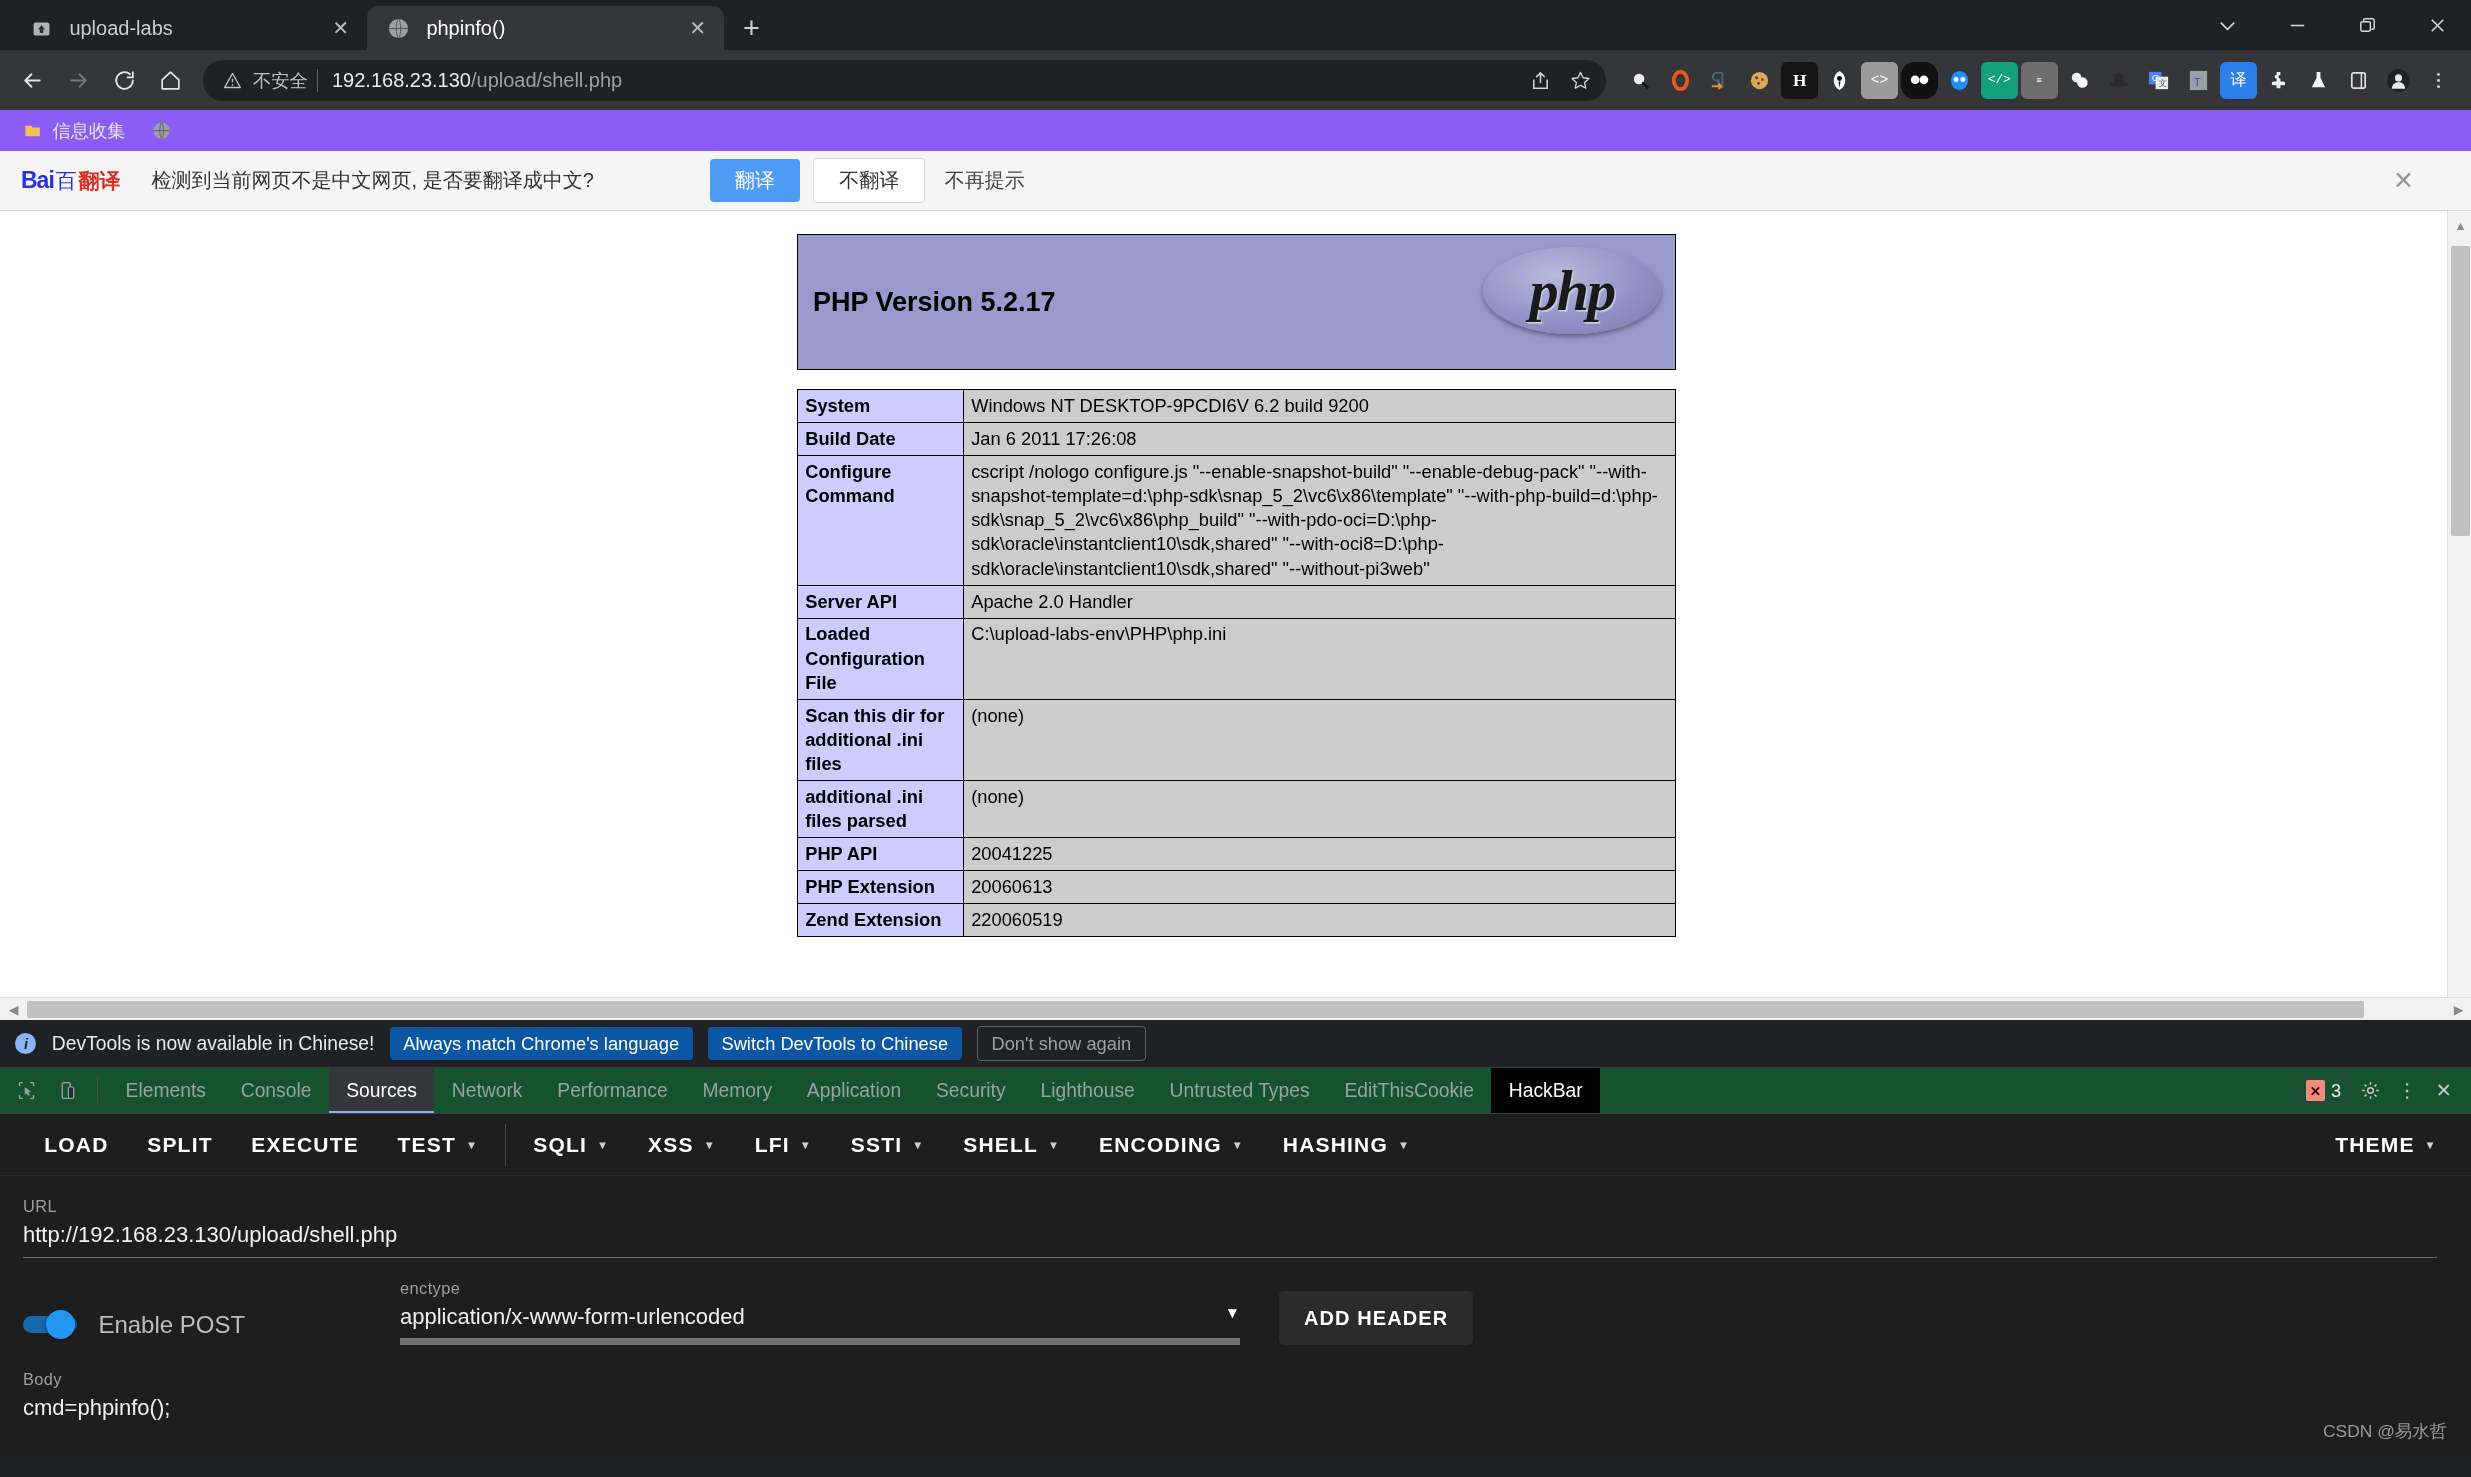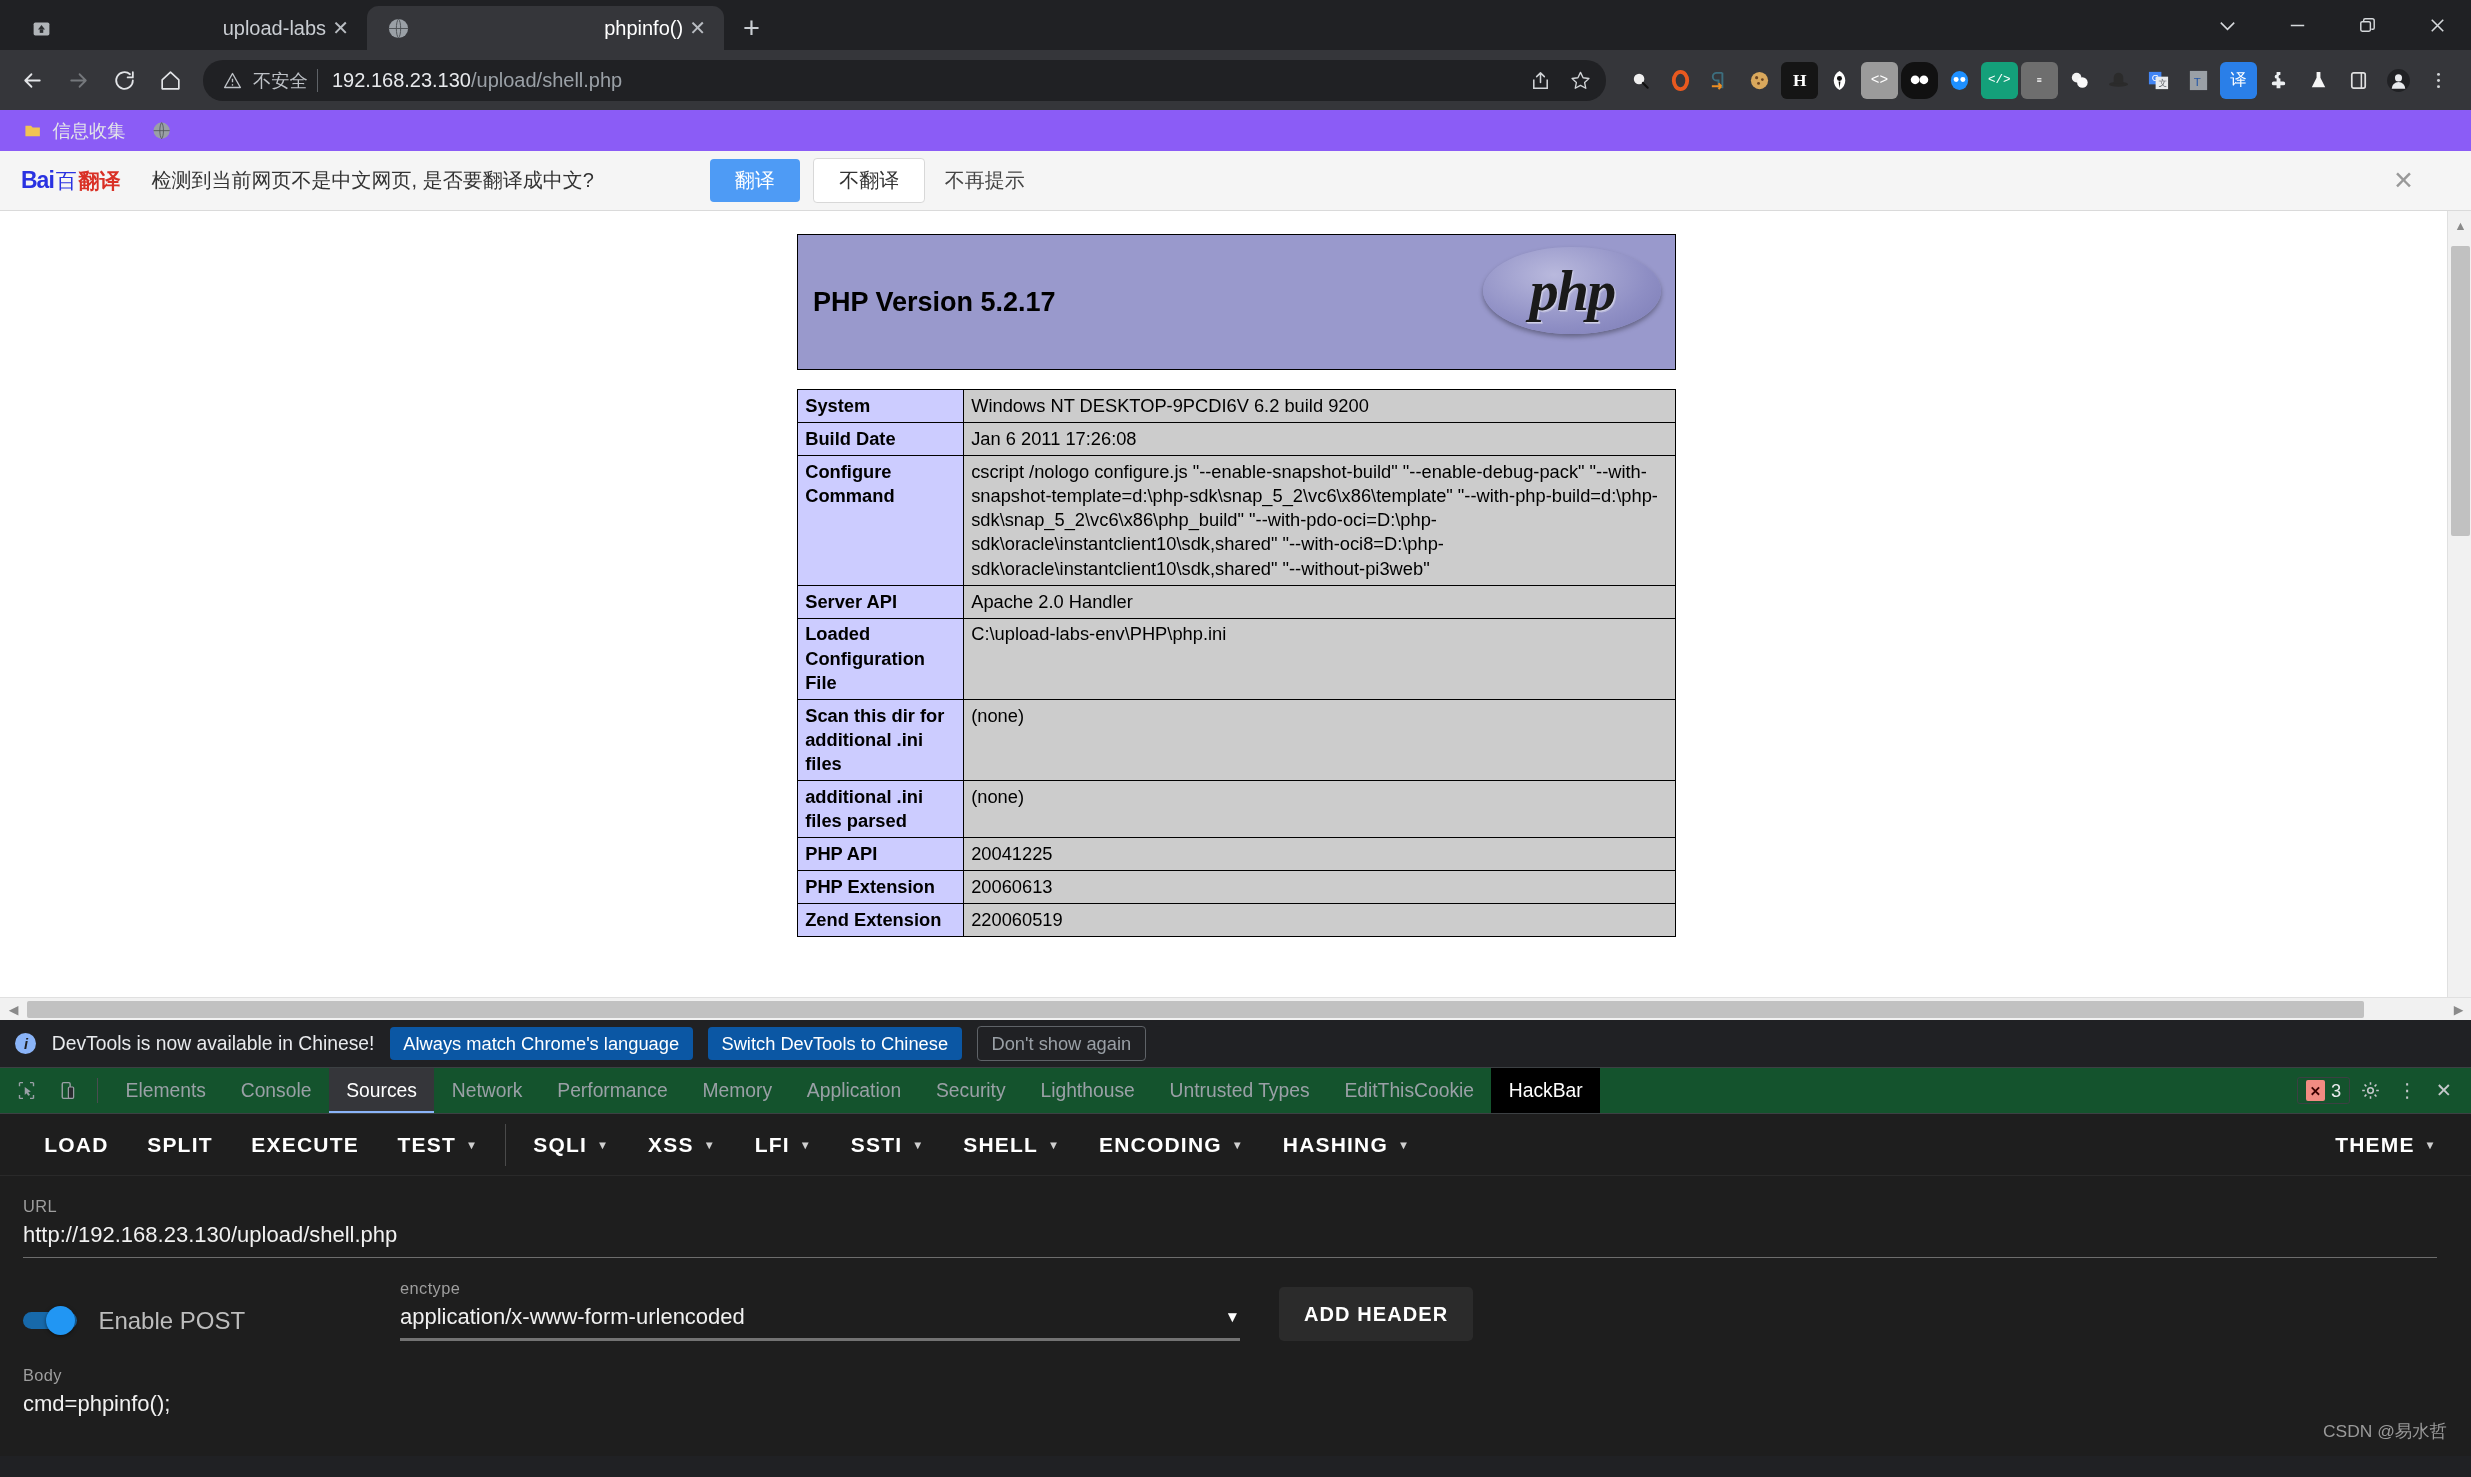--- a/index.html
+++ b/index.html
@@ -14,21 +14,21 @@
   
   .browser { width: 2472px; height: 1477px; position: relative; background:#202124; }
 
   .tabstrip {
     height: 50px; background: #202124; display: flex; align-items: flex-end;
     padding-left: 9.7px; position: relative;
   }
   .tab {
     height: 44px; width: 357px; display: flex; align-items: center;
     padding: 0 11.6px 0 19.3px; border-radius: 11.6px 11.6px 0 0;
-    position: relative; color: #c9cdd2; font-size: 20px; text-align: right;
+    position: relative; color: #c9cdd2; font-size: 20px;
   }
   .tab.active { background: #35363a; color: #ffffff; }
   .tab .favicon {
     width: 25px; height: 25px; flex: 0 0 25px; margin-right: 15.4px;
     display: inline-flex; align-items: center; justify-content: center;
   }
   .tab .title {
     flex: 1; white-space: nowrap; overflow: hidden; text-overflow: ellipsis;
     font-size: 20px;
   }
@@ -203,22 +203,22 @@
   .hb-underline { height:1px; background:#6d6d6d; width: calc(100% - 11.6px);}
 
   .hb-row { display:flex; align-items:flex-end; padding: 21px 23px 0 23px; gap: 0;}
   .hb-toggle { display:flex; align-items:center; gap:17.4px; width: 377px; padding-bottom: 5.8px;}
   .hb-switch { position:relative; width:58px; height:29px;}
   .hb-switch .track { position:absolute; left:0; top:5.8px; width:54px; height:17.4px; border-radius:8.7px; background:#1769aa;}
   .hb-switch .knob { position:absolute; left:23px; top:0; width:29px; height:29px; border-radius:50%; background:#2196f3; box-shadow:0 1px 3.9px rgba(0,0,0,.5);}
   .hb-toggle .lbl { color:#bdbdbd; font-size:24px;}
   .hb-enctype { width: 840px; position:relative;}
   .hb-select {
-    display:flex; align-items:center; justify-content:space-between;
-    border-bottom:3px solid #737373; padding-bottom:7.7px;
+    display:flex; align-items:flex-start; justify-content:space-between;
+    border-bottom:7px solid #737373; padding-bottom:7.7px;
   }
   .hb-select .val { color:#f1f1f1; font-size:22px;}
   .hb-select .car { color:#fff; font-size:15.4px;}
   .hb-addheader {
     margin-left: 39px; background:#2b2b2b; color:#fff; font-size:20px; font-weight:bold;
     letter-spacing:1.1px; padding: 15.4px 25px; border-radius:4.8px; align-self:flex-end;
   }
   .hb-body { padding: 25px 23px 0 23px;}
   .watermark { position:absolute; right: 25px; bottom: 13.5px; color:#9a9a9a; font-size:17.4px;}
 </style>

